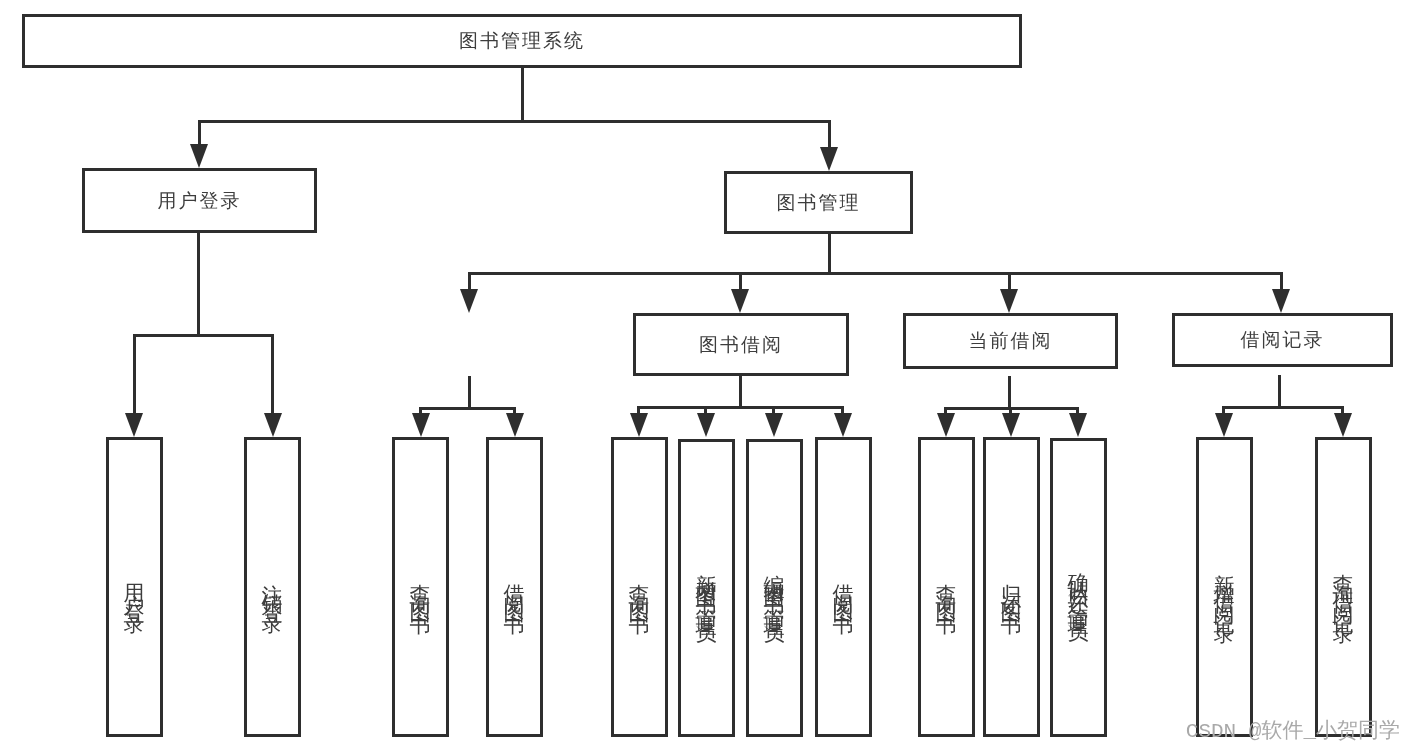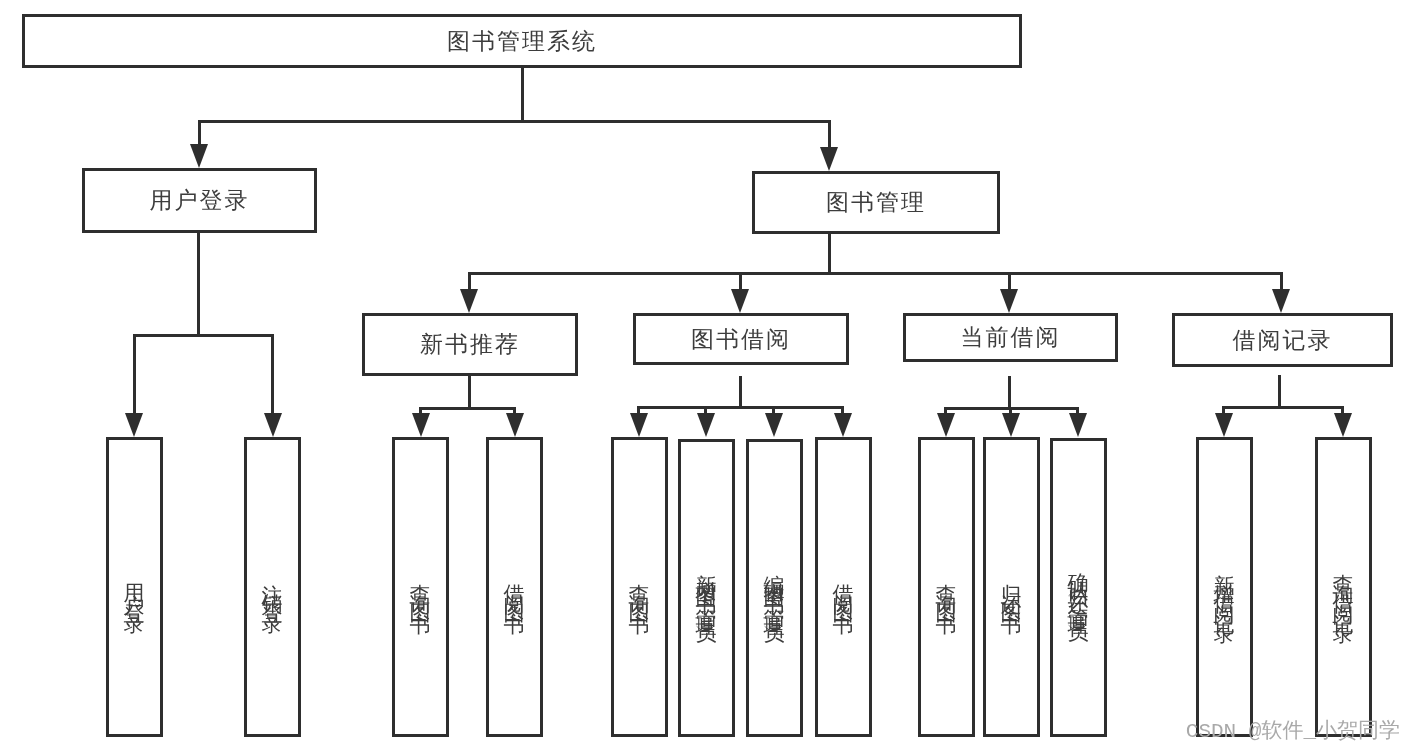--- a/index.html
+++ b/index.html
@@ -21,21 +21,21 @@
     position:absolute;
     box-sizing:border-box;
     background:#fff;
     border:3px solid var(--line);
     display:flex;
     align-items:center;
     justify-content:center;
     color:var(--text);
   }
   .node.h span{
-    font-size:23px;
+    font-size:19px;
     letter-spacing:2px;
     white-space:nowrap;
   }
   .node.v span{
     writing-mode:vertical-rl;
     font-size:21px;
     letter-spacing:10px;
     line-height:1;
   }
   .node.v.tight span{
@@ -127,31 +127,28 @@
   <div class="arrow" style="left:1215px;top:413px"></div>
   <div class="arrow" style="left:1334px;top:413px"></div>
 
   <div class="node h" style="left:22px;top:14px;width:1000px;height:54px">
     <span>图书管理系统</span>
   </div>
 
   <div class="node h" style="left:82px;top:168px;width:235px;height:65px">
     <span>用户登录</span>
   </div>
-  <div class="node h" style="left:752px;top:171px;width:248px;height:63px">
+  <div class="node h" style="left:724px;top:171px;width:189px;height:63px">
     <span>图书管理</span>
   </div>
 
-  <div class="node h" style="left:362px;top:313px;width:216px;height:63px">
-    <span>新书推荐</span>
-  </div>
-  <div class="node h" style="left:633px;top:313px;width:216px;height:52px">
+  <div class="node h" style="left:633px;top:313px;width:216px;height:63px">
     <span>图书借阅</span>
   </div>
-  <div class="node h" style="left:903px;top:313px;width:215px;height:49px">
+  <div class="node h" style="left:903px;top:313px;width:215px;height:56px">
     <span>当前借阅</span>
   </div>
   <div class="node h" style="left:1172px;top:313px;width:221px;height:54px">
     <span>借阅记录</span>
   </div>
 
   <div class="node v" style="left:106px;top:437px;width:57px;height:300px">
     <span>用户登录</span>
   </div>
   <div class="node v" style="left:244px;top:437px;width:57px;height:300px">

